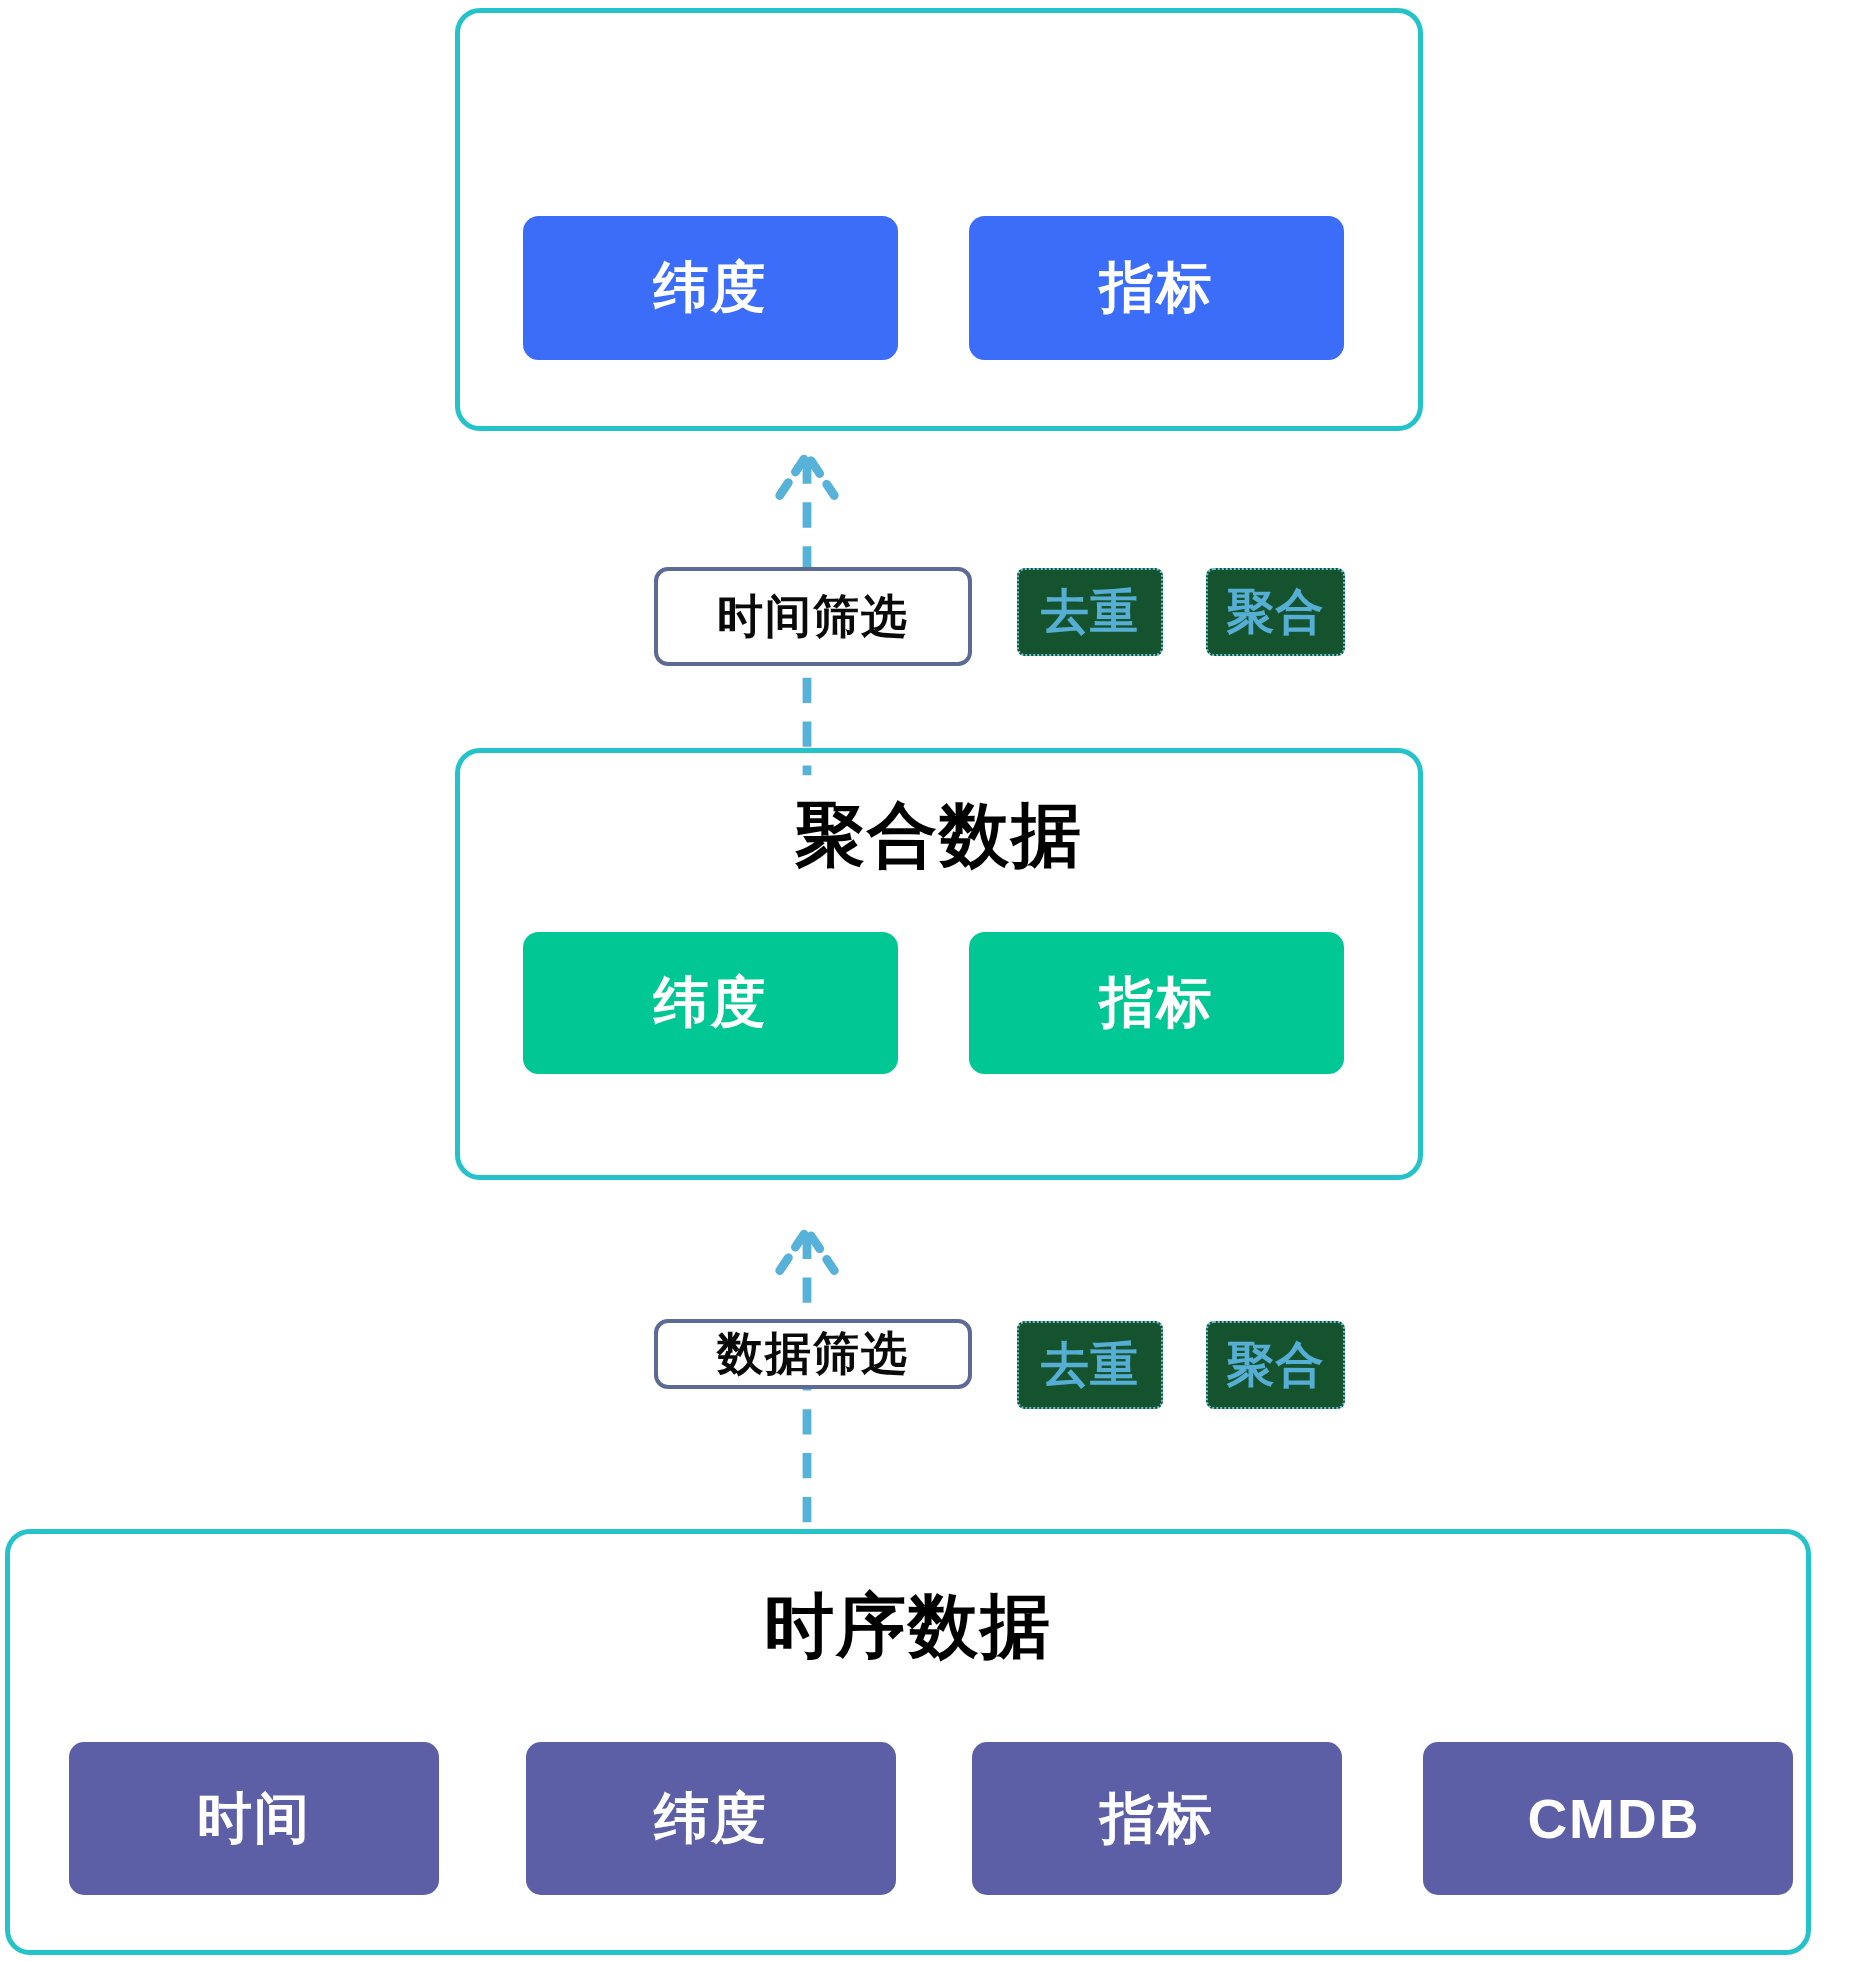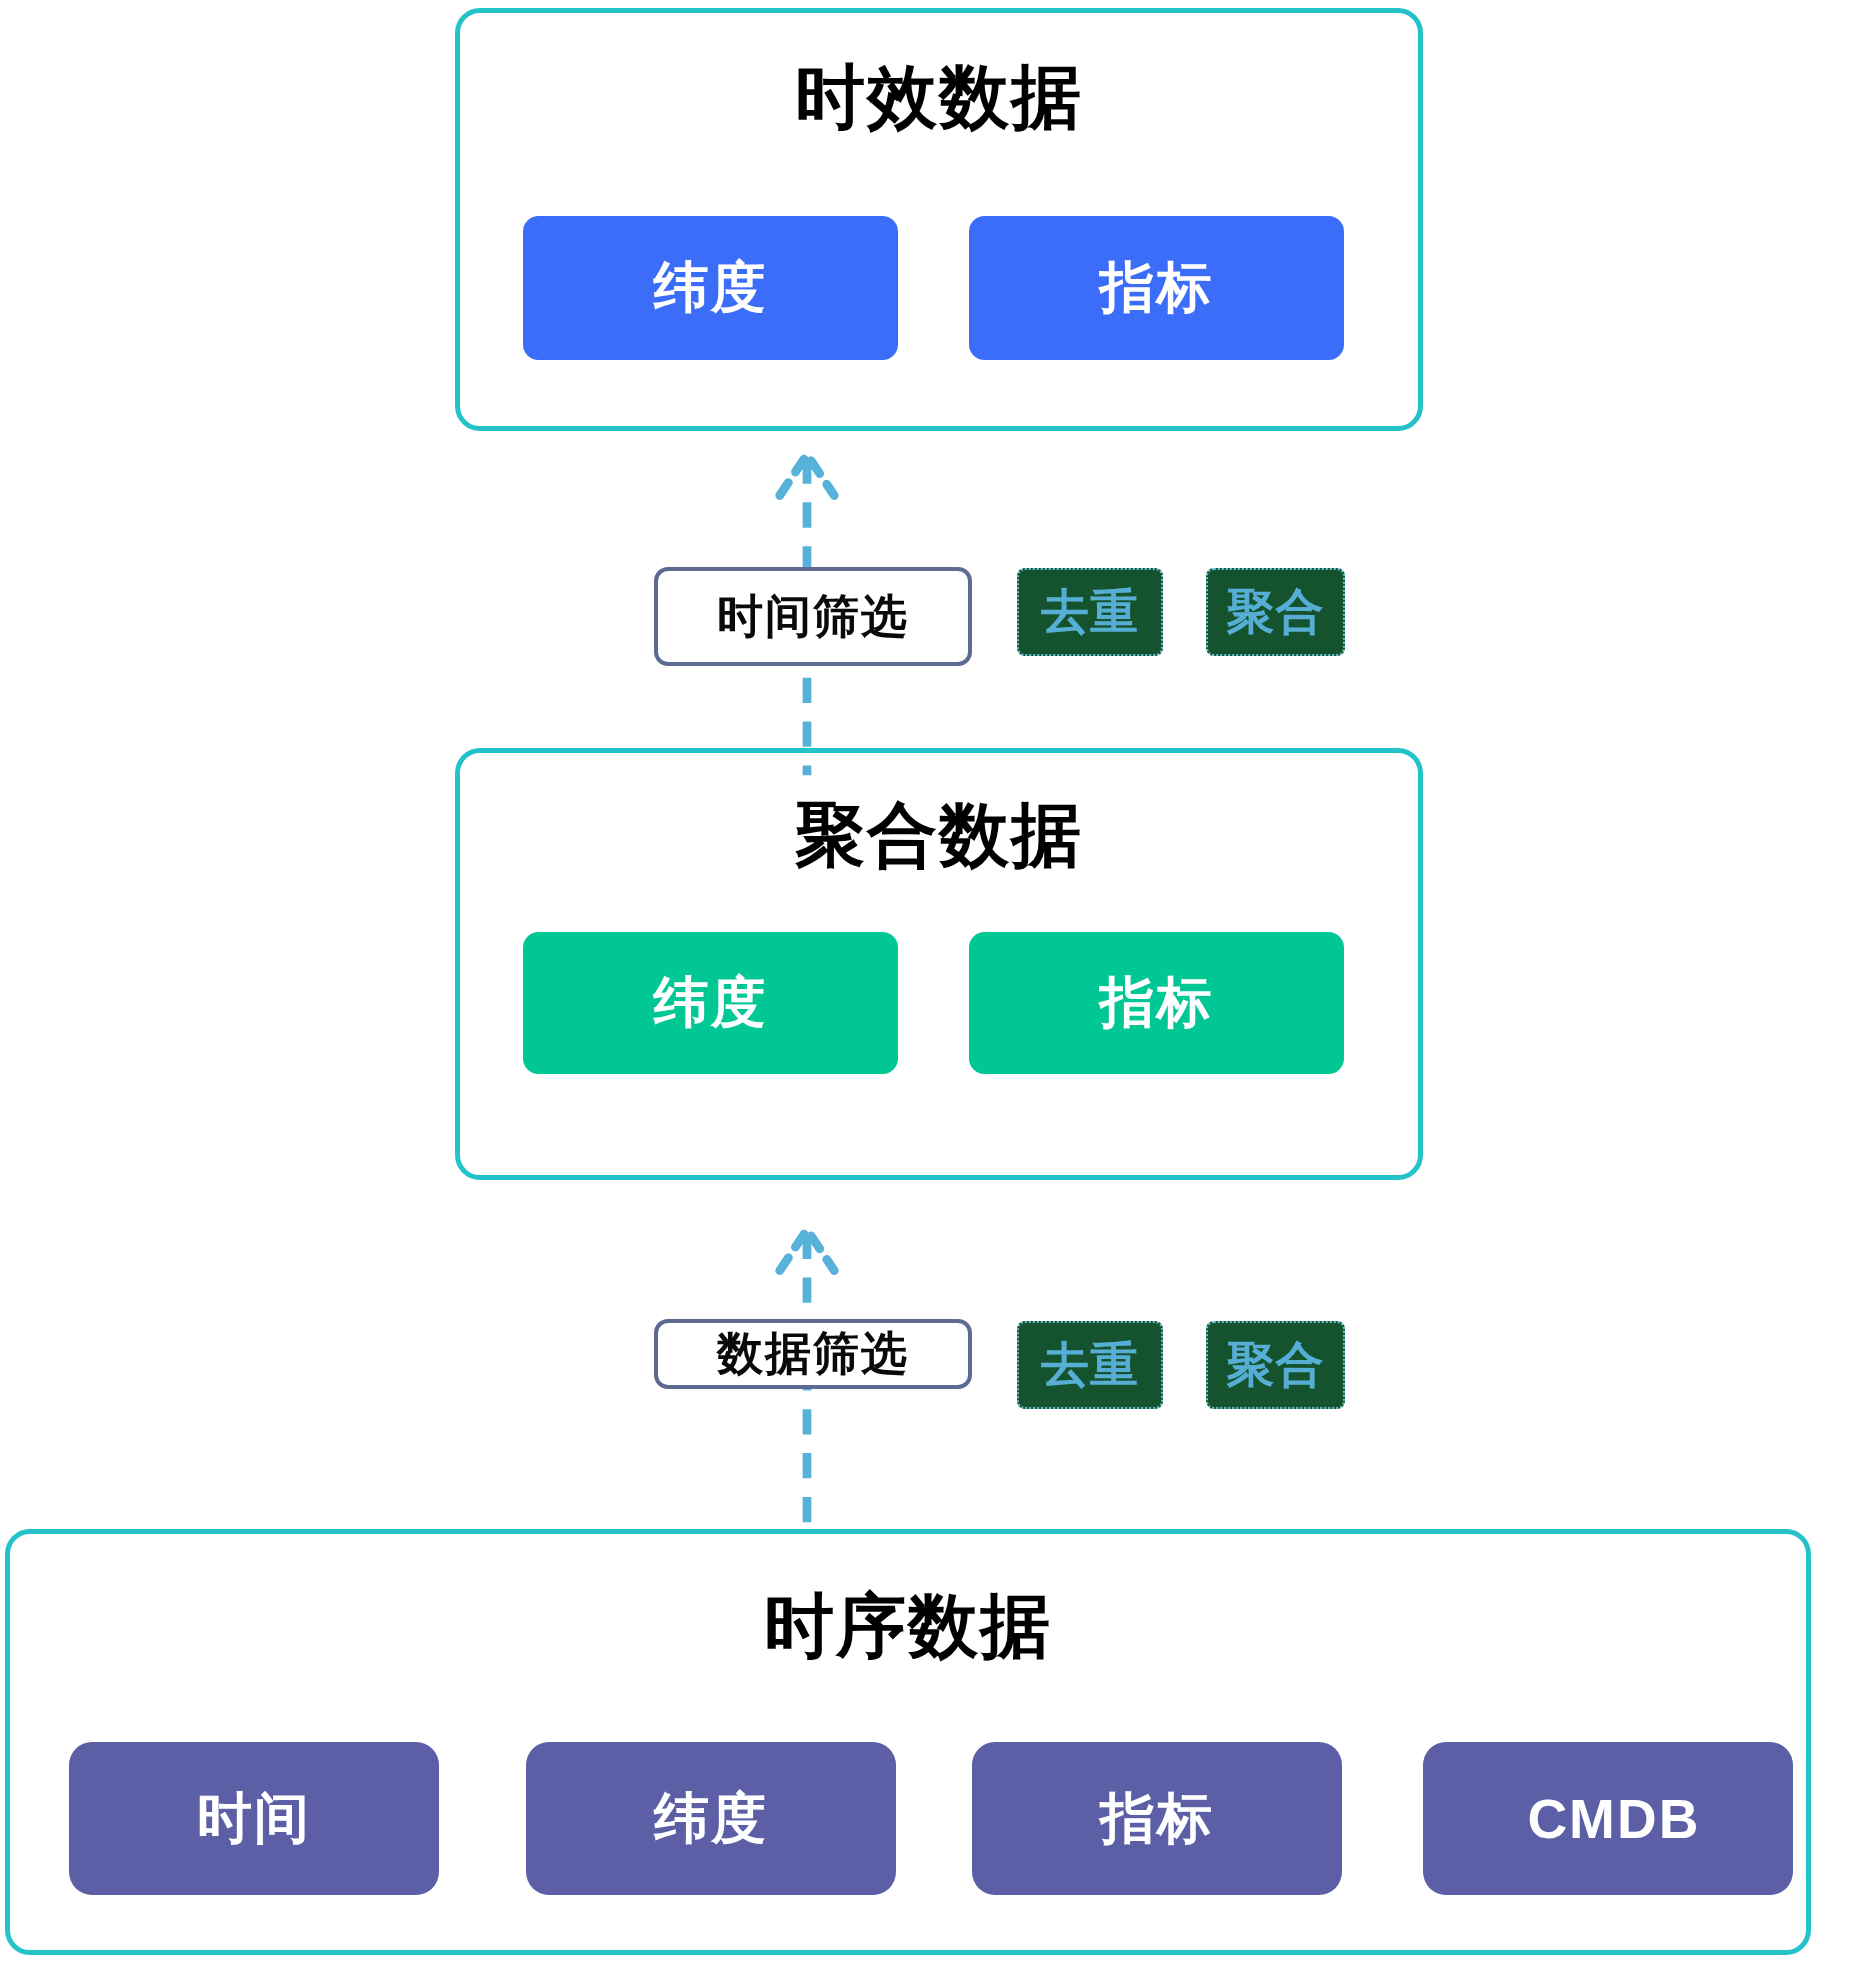--- a/index.html
+++ b/index.html
@@ -40,21 +40,21 @@
   #box-top .chip{top:203px;width:375px;height:144px;}
   #box-top .chip.c0{left:63px;}
   #box-top .chip.c1{left:509px;}
 
   
   #box-mid .chip{top:179px;width:375px;height:142px;}
   #box-mid .chip.c0{left:63px;}
   #box-mid .chip.c1{left:509px;}
 
   
-  #box-bottom .chip{top:208px;width:370px;height:153px;border-radius:23px;}
+  #box-bottom .chip{top:208px;width:370px;height:153px;border-radius:15px;}
   #box-bottom .chip.c0{left:59px;}
   #box-bottom .chip.c1{left:516px;}
   #box-bottom .chip.c2{left:962px;}
   #box-bottom .chip.c3{left:1413px;padding-left:12px;}
 
   
   .filter-box{
     position:absolute;box-sizing:border-box;background:#fff;
     border:4.9px solid var(--filter-border);border-radius:14px;
     display:flex;align-items:center;justify-content:center;
@@ -81,21 +81,20 @@
   #arrow-2{left:768px;top:1214px;}
   .arrow-line{stroke:var(--arrow);stroke-width:9;fill:none;stroke-dasharray:26 19;}
   .arrow-head{stroke:var(--arrow);stroke-width:9;fill:none;stroke-dasharray:16 13;stroke-linecap:round;}
 </style>
 </head>
 <body>
 
 <div class="stage">
 
   <div class="layer-box" id="box-top">
-    <div class="layer-title">时效数据</div>
     <div class="chip blue c0">纬度</div>
     <div class="chip blue c1">指标</div>
   </div>
 
   <svg class="arrow-svg" id="arrow-1" width="78" height="341" viewBox="0 0 80 350">
     <line class="arrow-line" x1="40" y1="20" x2="40" y2="345"></line>
     <polyline class="arrow-head" points="12,58 40,16 68,58"></polyline>
   </svg>
 
   <div class="filter-box" id="filter-1">时间筛选</div>

